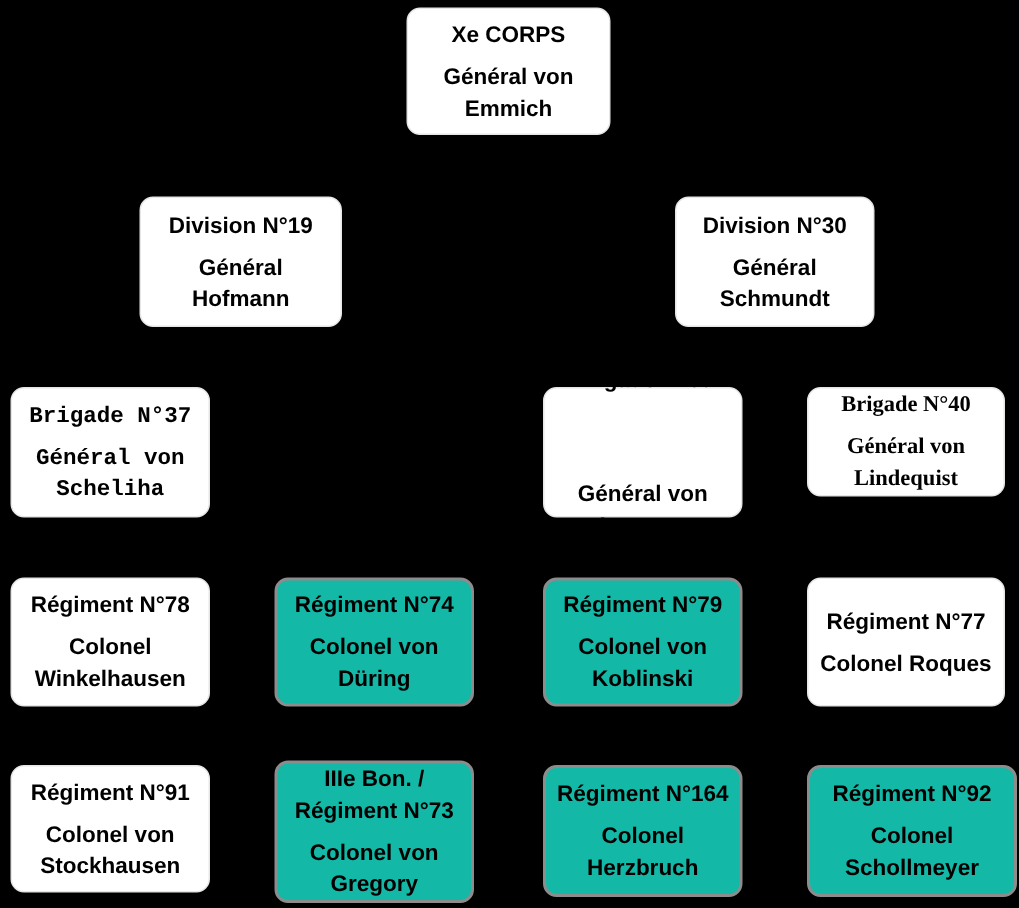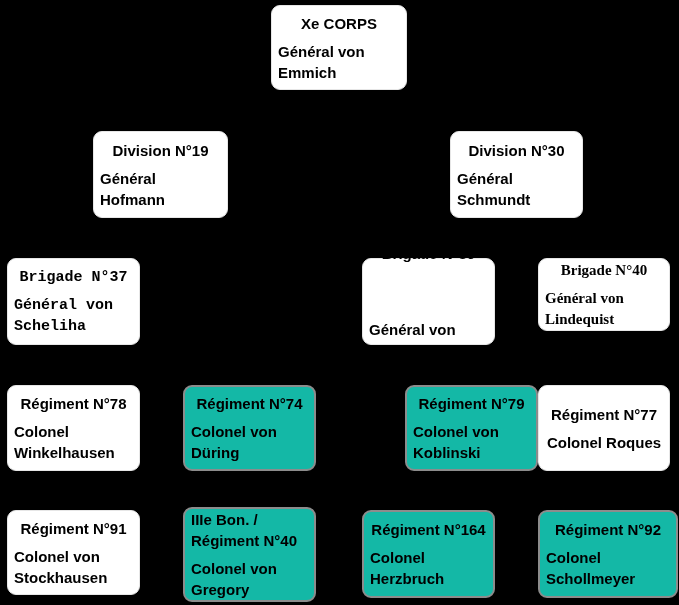--- a/index.html
+++ b/index.html
@@ -15,20 +15,21 @@
     overflow: hidden;
     font-family: "Liberation Sans", sans-serif;
   }
   .box {
     position: absolute;
     border-radius: 9px;
     display: flex;
     flex-direction: column;
     justify-content: center;
     align-items: center;
+    text-align: center;
     box-sizing: border-box;
     padding: 4px 6px;
     font-weight: bold;
     color: #000000;
     font-size: 15px;
     line-height: 21px;
   }
   .box.white {
     background: #ffffff;
     border: 1px solid #e6e6e6;
@@ -42,21 +43,21 @@
   
   .b0  { left: 271px; top: 5px;   width: 136px; height: 85px; }
   .b1  { left: 93px;  top: 131px; width: 135px; height: 87px; }
   .b2  { left: 450px; top: 131px; width: 133px; height: 87px; }
   .b3  { left: 7px;   top: 258px; width: 133px; height: 87px; font-family: Liberation Mono, monospace; }
   .b4  { left: 183px; top: 258px; width: 133px; height: 87px; }
   .b5  { left: 362px; top: 258px; width: 133px; height: 87px; gap: 48px; }
   .b6  { left: 538px; top: 258px; width: 132px; height: 73px; font-family: Liberation Serif, serif; }
   .b7  { left: 7px;   top: 385px; width: 133px; height: 86px; }
   .b8  { left: 183px; top: 385px; width: 133px; height: 86px; }
-  .b9  { left: 362px; top: 385px; width: 133px; height: 86px; margin-left: 43px; }
+  .b9  { left: 362px; top: 385px; width: 133px; height: 86px; }
   .b10 { left: 538px; top: 385px; width: 132px; height: 86px; }
   .b11 { left: 7px;   top: 510px; width: 133px; height: 85px; }
   .b12 { left: 183px; top: 507px; width: 133px; height: 95px; }
   .b13 { left: 362px; top: 510px; width: 133px; height: 88px; }
   .b14 { left: 538px; top: 510px; width: 140px; height: 88px; }
 </style>
 </head>
 <body>
 
 <div class="canvas">
@@ -111,21 +112,21 @@
     <div class="box-title">Régiment N°77</div>
     <div class="box-subtitle">Colonel Roques</div>
   </div>
 
   <div class="box b11 white">
     <div class="box-title">Régiment N°91</div>
     <div class="box-subtitle">Colonel von Stockhausen</div>
   </div>
 
   <div class="box b12 gray">
-    <div class="box-title">IIIe Bon. / Régiment N°40</div>
+    <div class="box-title">IIIe Bon. / Régiment N°73</div>
     <div class="box-subtitle">Colonel von Gregory</div>
   </div>
 
   <div class="box b13 gray">
     <div class="box-title">Régiment N°164</div>
     <div class="box-subtitle">Colonel Herzbruch</div>
   </div>
 
   <div class="box b14 gray">
     <div class="box-title">Régiment N°92</div>

